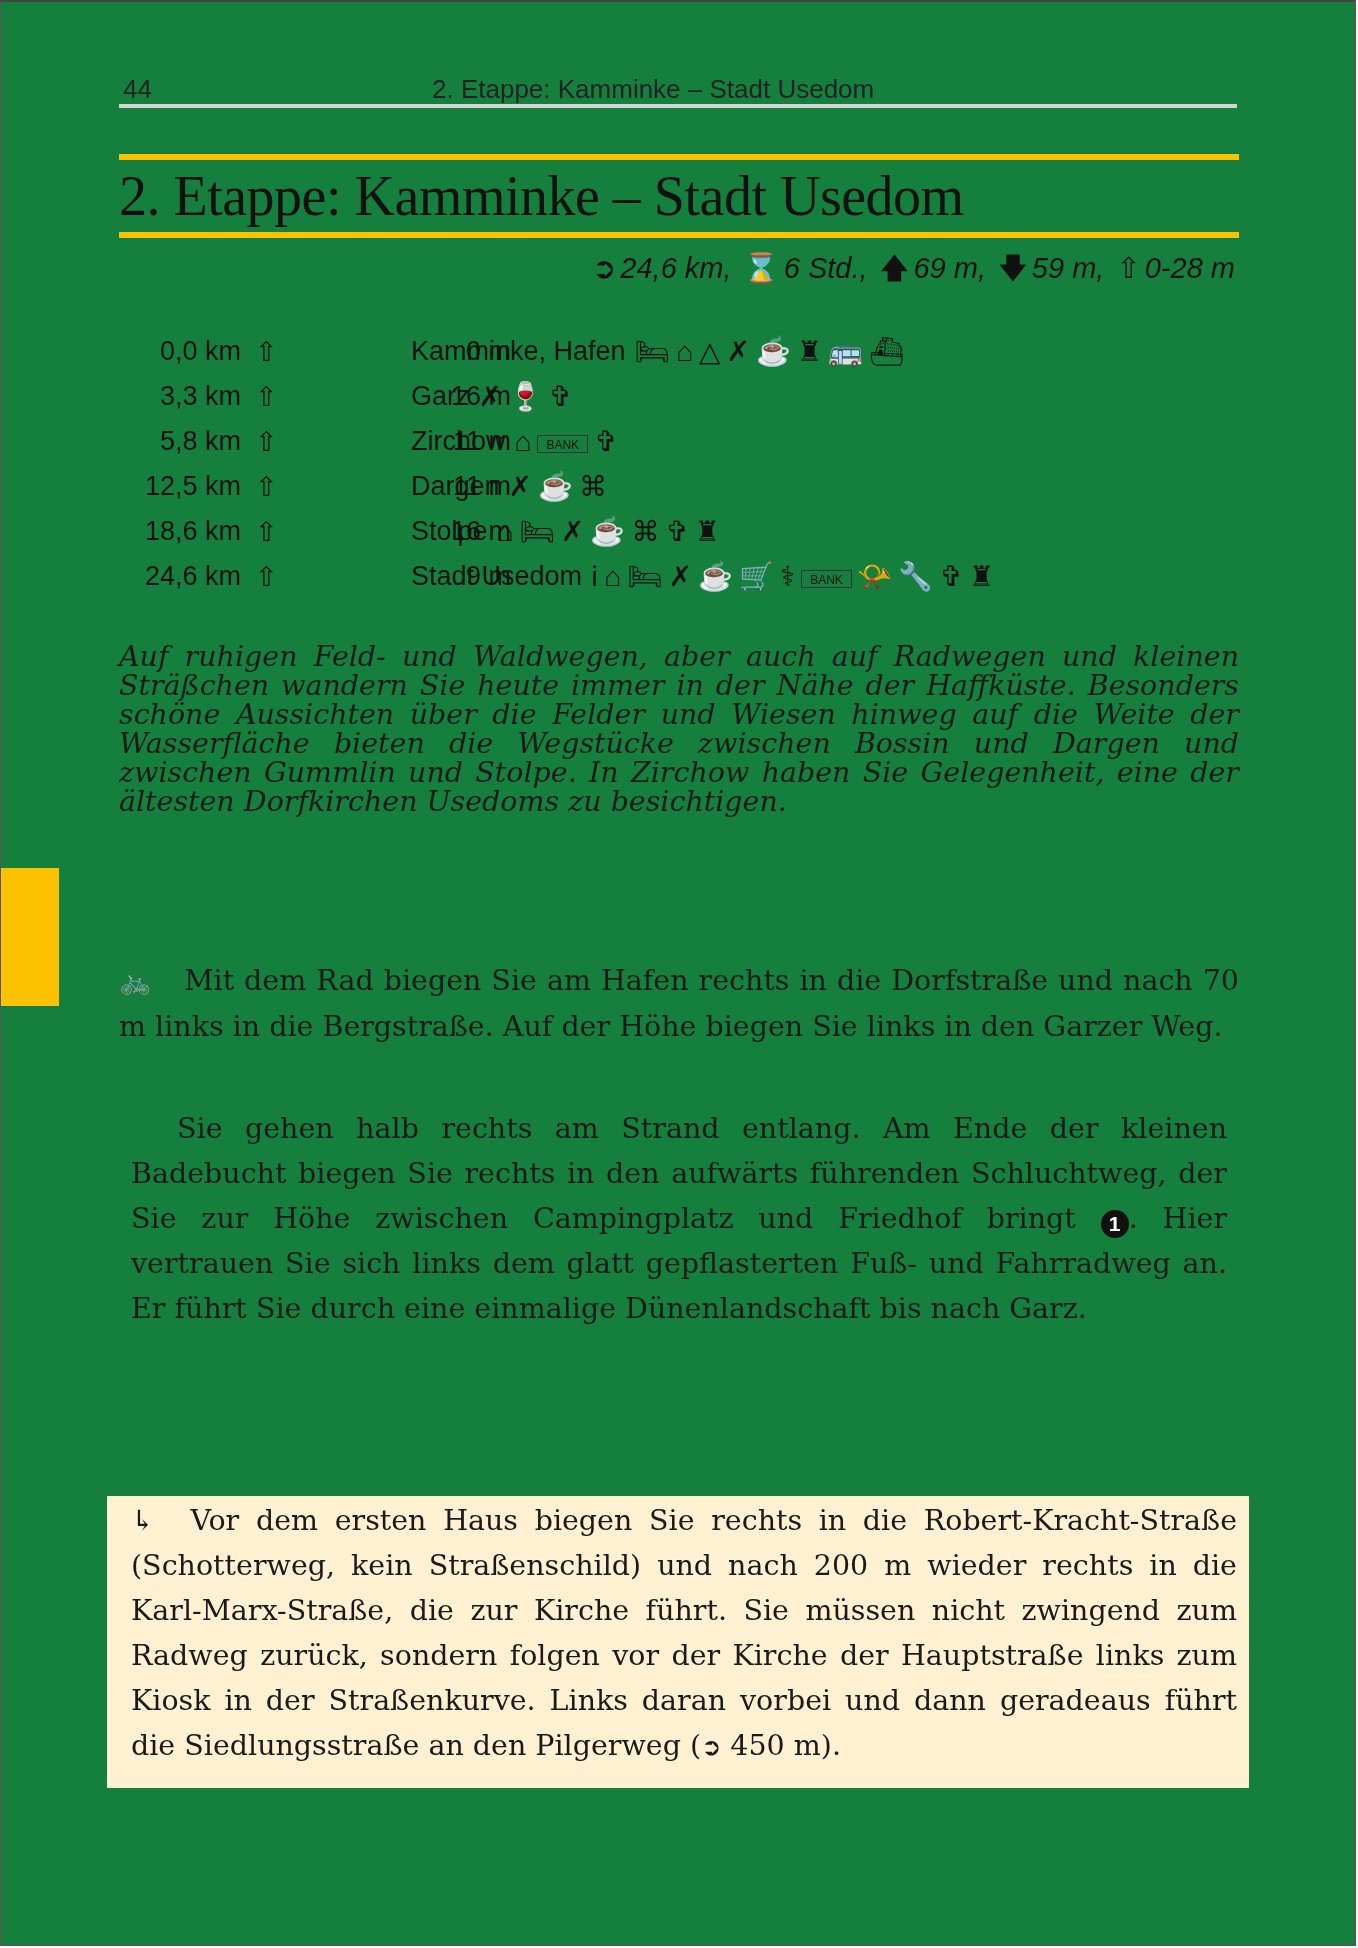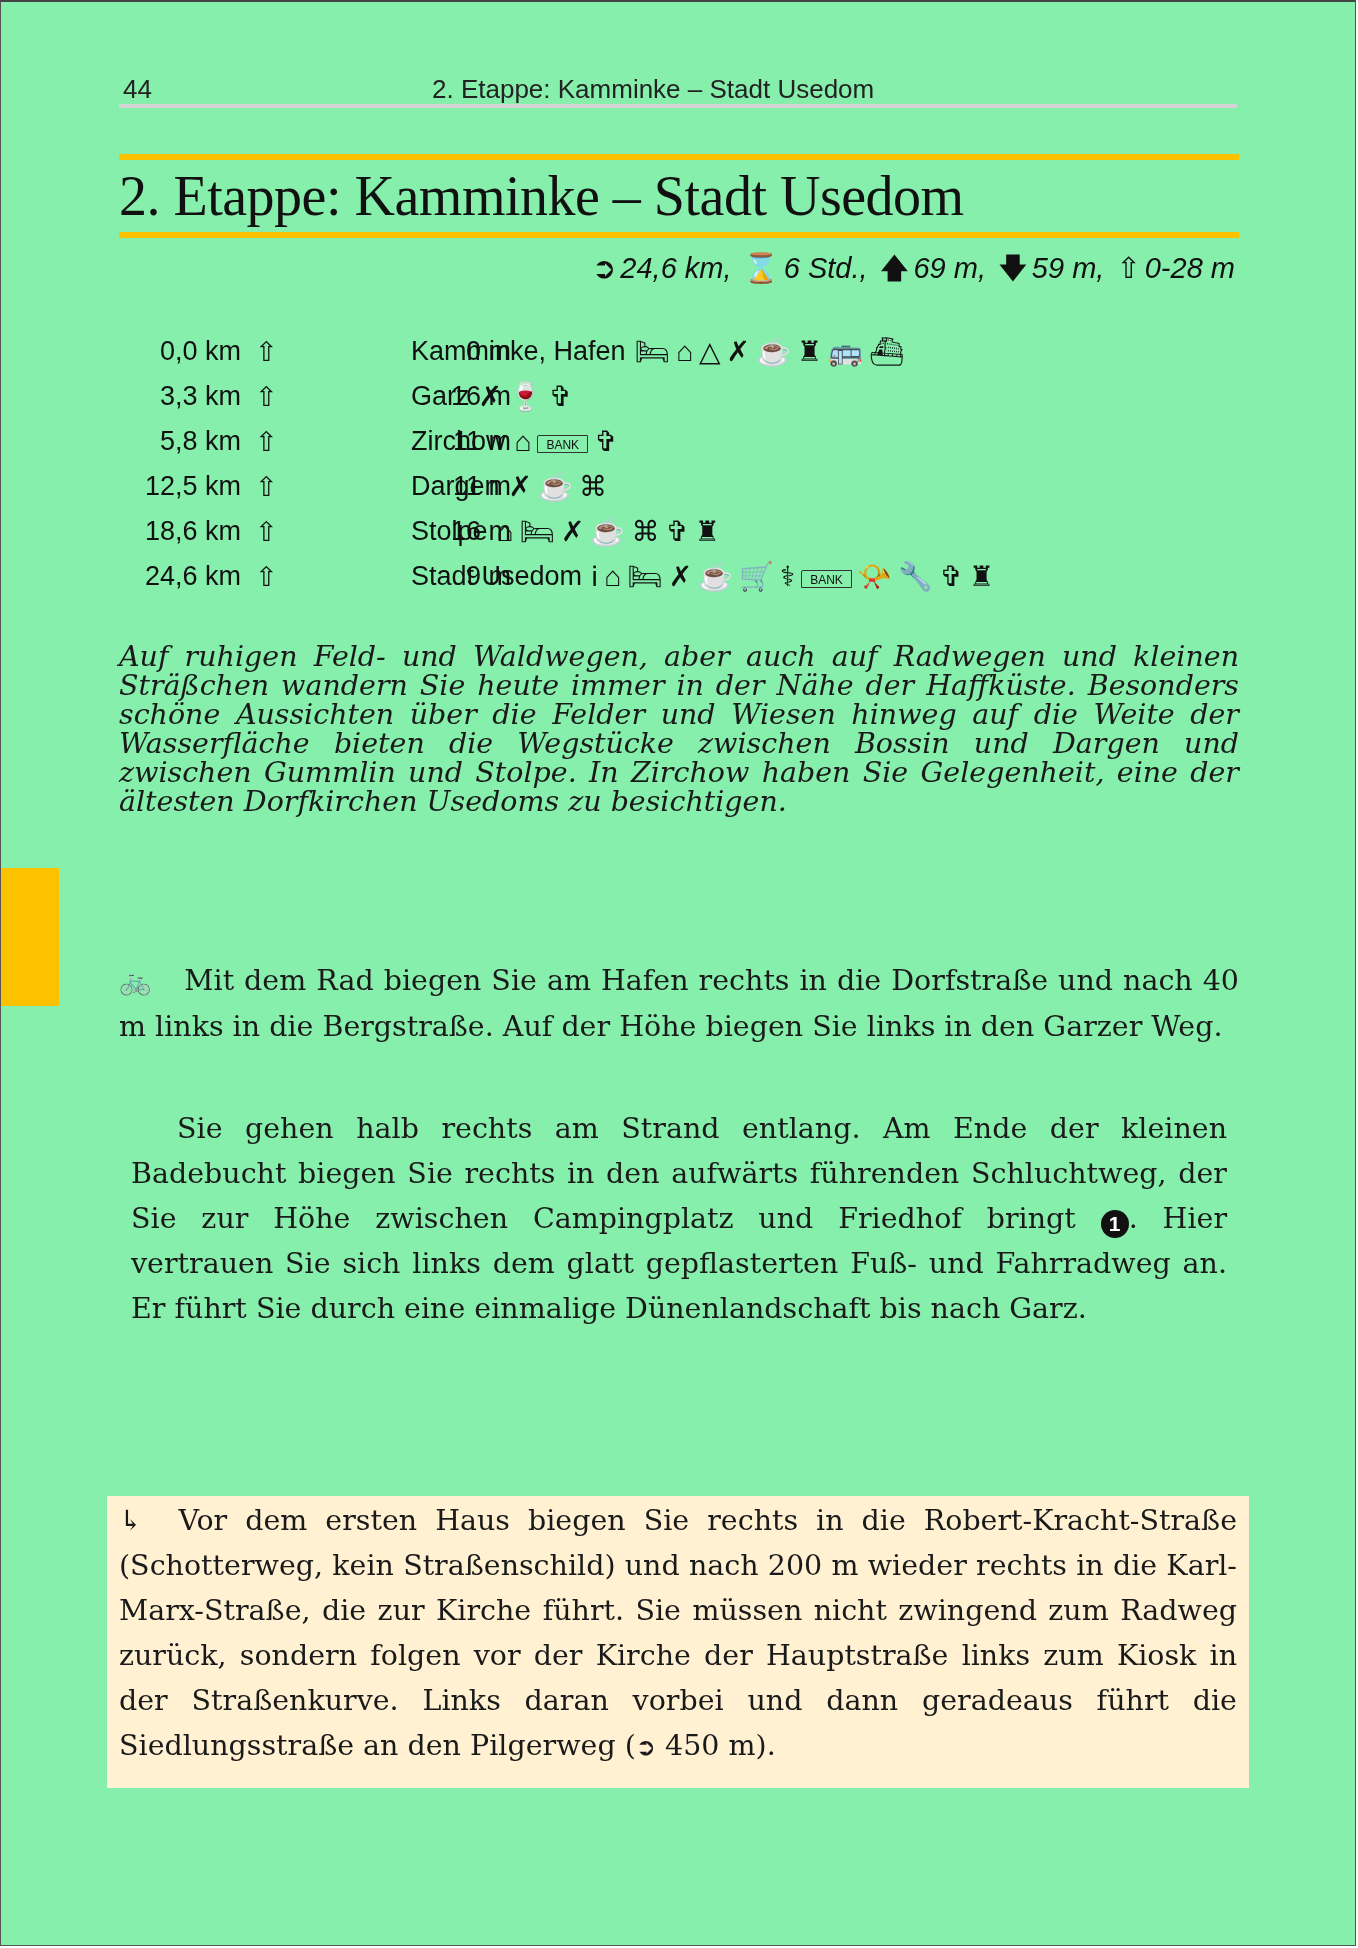--- a/index.html
+++ b/index.html
@@ -1,17 +1,17 @@
 <!DOCTYPE html>
 <html><head>
 <meta charset="utf-8">
 <style>
   html, body { margin:0; padding:0; background:#ffffff; }
   body { width:1358px; height:1948px; position:relative; overflow:hidden; }
-  .page { position:absolute; left:0; top:0; width:1356px; height:1946px; border:1px solid #555; border-top:2px solid #444; box-sizing:border-box; background:#86efac; }
+  .page { position:absolute; left:0; top:0; width:1356px; height:1946px; border:1px solid #555; border-top:2px solid #444; box-sizing:border-box; background:#15803d; }
   .runhead { position:absolute; left:118px; top:68px; width:1118px; height:36px; font-family:"Liberation Sans", sans-serif; font-size:26px; color:#222; }
   .runhead .num { position:absolute; left:4px; top:4px; }
   .runhead .title { position:absolute; left:313px; top:4px; }
   .runhead .rule { position:absolute; left:0; top:34px; width:1118px; height:4px; background:#d4d4d4; }
   .thumb { position:absolute; left:0; top:866px; width:58px; height:138px; background:#fcc200; }
   .chapter { position:absolute; left:118px; top:152px; width:1120px; }
   .chapter .bar { width:1120px; height:6px; background:#fcc200; }
   .chapter h1 { margin:0; padding:0 0 0 0; height:72px; font-family:"Liberation Serif", serif; font-weight:normal; font-size:56px; line-height:72px; color:#111; letter-spacing:-0.5px; }
   .stats { position:absolute; right:120px; top:245px; font-family:"Liberation Sans", sans-serif; font-style:italic; font-size:29px; color:#111; white-space:nowrap; }
   .stats .ic { font-style:normal; display:inline-block; margin:0 4px; }
@@ -23,21 +23,21 @@
   .row .place { position:absolute; left:292px; }
   .row .icons { display:inline-block; margin-left:6px; vertical-align:middle; }
   .row .icons span { display:inline-block; margin:0 3px; font-size:28px; line-height:28px; }
   .bank { font-size:12px !important; border:1.5px solid #333; padding:3px 8px 1px; line-height:12px !important; border-top-left-radius:2px; vertical-align:middle; }
   .intro { position:absolute; left:118px; top:640px; width:1120px; font-family:"DejaVu Serif", serif; font-style:italic; font-size:28.5px; line-height:29px; color:#1a1a1a; text-align:justify; }
   .bike { position:absolute; left:118px; top:956px; width:1120px; font-family:"DejaVu Serif", serif; font-size:28.5px; line-height:45px; color:#1a1a1a; text-align:justify; }
   .bike .ic { font-size:26px; margin-right:32px; }
   .body { position:absolute; left:118px; top:1092px; width:1120px; font-family:"DejaVu Serif", serif; font-size:28.5px; line-height:45px; color:#1a1a1a; text-align:justify; }
   .body p { margin:12px; text-indent:46px; }
   .circ { display:inline-block; width:28px; height:28px; border-radius:50%; background:#111; color:#fff; font-family:"Liberation Sans", sans-serif; font-weight:bold; font-size:21px; line-height:28px; text-align:center; text-indent:0; vertical-align:-3px; }
-  .hint { position:absolute; left:106px; top:1494px; width:1142px; height:292px; background:#fff1d2; box-sizing:border-box; padding:2px 12px 0 12px; font-family:"DejaVu Serif", serif; font-size:28.5px; line-height:45px; color:#1a1a1a; text-align:justify; }
+  .hint { position:absolute; left:106px; top:1494px; width:1142px; height:292px; background:#fff1d2; box-sizing:border-box; padding:2px 12px 0 24px; font-family:"DejaVu Serif", serif; font-size:28.5px; line-height:45px; color:#1a1a1a; text-align:justify; }
   .hint .ic { font-size:28px; margin-right:36px; }
   .hint .dir { font-family:"Liberation Sans", sans-serif; font-size:24px; }
 </style>
 </head>
 <body>
 
 <div class="page">
 
   <div class="runhead">
     <span class="num">44</span>
@@ -108,21 +108,21 @@
       <span class="h">9 m</span>
       <span class="place"><span>Stadt Usedom</span><span class="icons">
         <span>ℹ</span><span>⌂</span><span>🛏</span><span>✗</span><span>☕</span><span>🛒</span><span>⚕</span><span class="bank">BANK</span><span>📯</span><span>🔧</span><span>✞</span><span>♜</span>
       </span></span>
     </div>
   </div>
 
   <div class="intro">Auf ruhigen Feld- und Waldwegen, aber auch auf Radwegen und kleinen Sträßchen wandern Sie heute immer in der Nähe der Haffküste. Besonders schöne Aussichten über die Felder und Wiesen hinweg auf die Weite der Wasserfläche bieten die Wegstücke zwischen Bossin und Dargen und zwischen Gummlin und Stolpe. In Zirchow haben Sie Gelegenheit, eine der ältesten Dorfkirchen Usedoms zu besichtigen.</div>
 
   <div class="bike">
-    <span class="ic">🚲</span><span>Mit dem Rad biegen Sie am Hafen rechts in die Dorfstraße und nach 40 m links in die Bergstraße. Auf der Höhe biegen Sie links in den Garzer Weg.</span>
+    <span class="ic">🚲</span><span>Mit dem Rad biegen Sie am Hafen rechts in die Dorfstraße und nach 70 m links in die Bergstraße. Auf der Höhe biegen Sie links in den Garzer Weg.</span>
   </div>
 
   <div class="body">
     <p><span>Sie gehen halb rechts am Strand entlang. Am Ende der kleinen Badebucht biegen Sie rechts in den aufwärts führenden Schluchtweg, der Sie zur Höhe zwischen Campingplatz und Friedhof bringt </span><span class="circ">1</span><span>. Hier vertrauen Sie sich links dem glatt gepflasterten Fuß- und Fahrradweg an. Er führt Sie durch eine einmalige Dünenlandschaft bis nach Garz.</span></p>
   </div>
 
   <div class="hint">
     <span class="ic">↳</span><span>Vor dem ersten Haus biegen Sie rechts in die Robert-Kracht-Straße (Schotterweg, kein Straßenschild) und nach 200 m wieder rechts in die Karl-Marx-Straße, die zur Kirche führt. Sie müssen nicht zwingend zum Radweg zurück, sondern folgen vor der Kirche der Hauptstraße links zum Kiosk in der Straßenkurve. Links daran vorbei und dann geradeaus führt die Siedlungsstraße an den Pilgerweg (</span><span class="dir">➲</span> <span>450 m).</span>
   </div>
 

